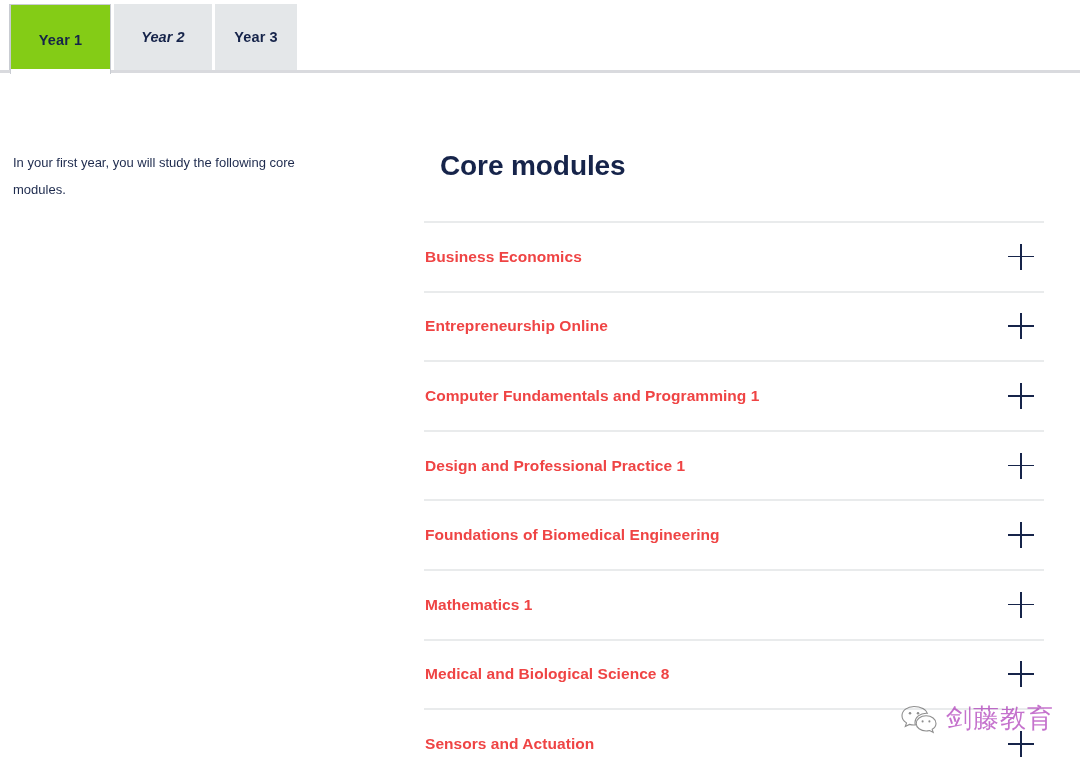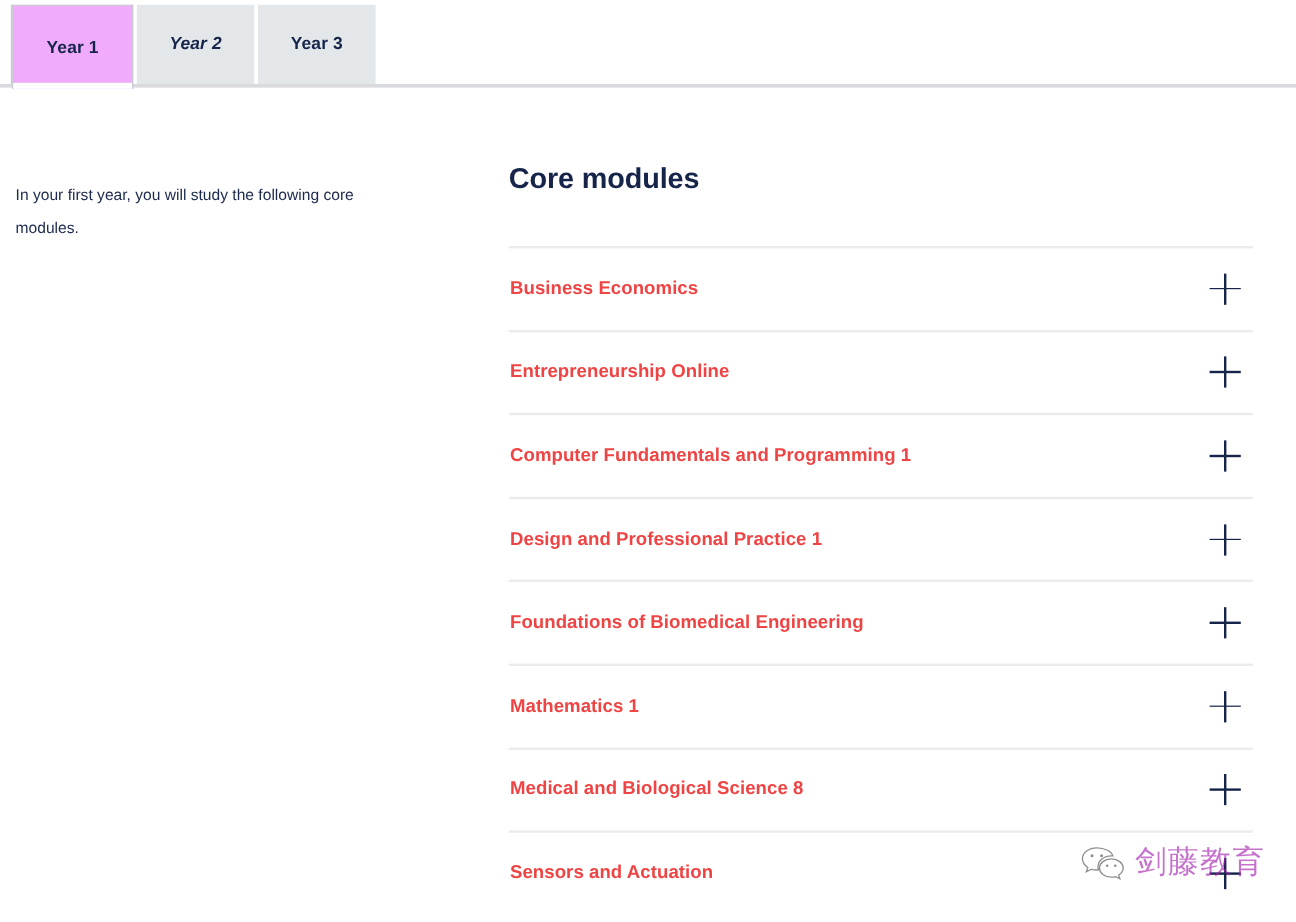--- a/index.html
+++ b/index.html
@@ -46,40 +46,40 @@
     letter-spacing: 0.1px;
     color: #16244a;
     cursor: pointer;
     user-select: none;
   }
   .tab.inactive {
     background: #e4e7e9;
     border-left: 3px solid #ffffff;
   }
   .tab.active {
-    background: #f0abfc;
+    background: #84cc16;
     border: 1px solid #c9ccd2;
     border-bottom: none;
     height: 70px;
     top: 4px;
     z-index: 3;
   }
   .tab-left-stub {
     position: absolute;
     left: 0;
     top: 4px;
     width: 10px;
     height: 66px;
     background: #ffffff;
     border-right: 1px solid #c9ccd2;
     box-sizing: border-box;
   }
   #tab-0 { left: 10px;  width: 101px; }
   #tab-1 { left: 111px; width: 101px; font-style: italic; }
-  #tab-2 { left: 212px; width: 101px; }
+  #tab-2 { left: 212px; width: 85px; }
 
   
   .active-tab-mask {
     position: absolute;
     left: 11px;
     top: 69px;
     width: 99px;
     height: 5px;
     background: #ffffff;
     z-index: 4;
@@ -104,25 +104,25 @@
     color: #1d2a4d;
   }
 
   .modules {
     position: absolute;
     left: 424px;
     top: 0;
     width: 620px;
   }
   .modules-heading {
-    font-size: 24px;
+    font-size: 28px;
     font-weight: bold;
     color: #16244a;
     letter-spacing: -0.1px;
-    margin: 0;
+    margin: 16px;
     padding-top: 60px;
     padding-bottom: 0;
     line-height: 34px;
   }
   .module-list {
     margin: 0;
     padding: 0;
     list-style: none;
     margin-top: 38px;
   }

